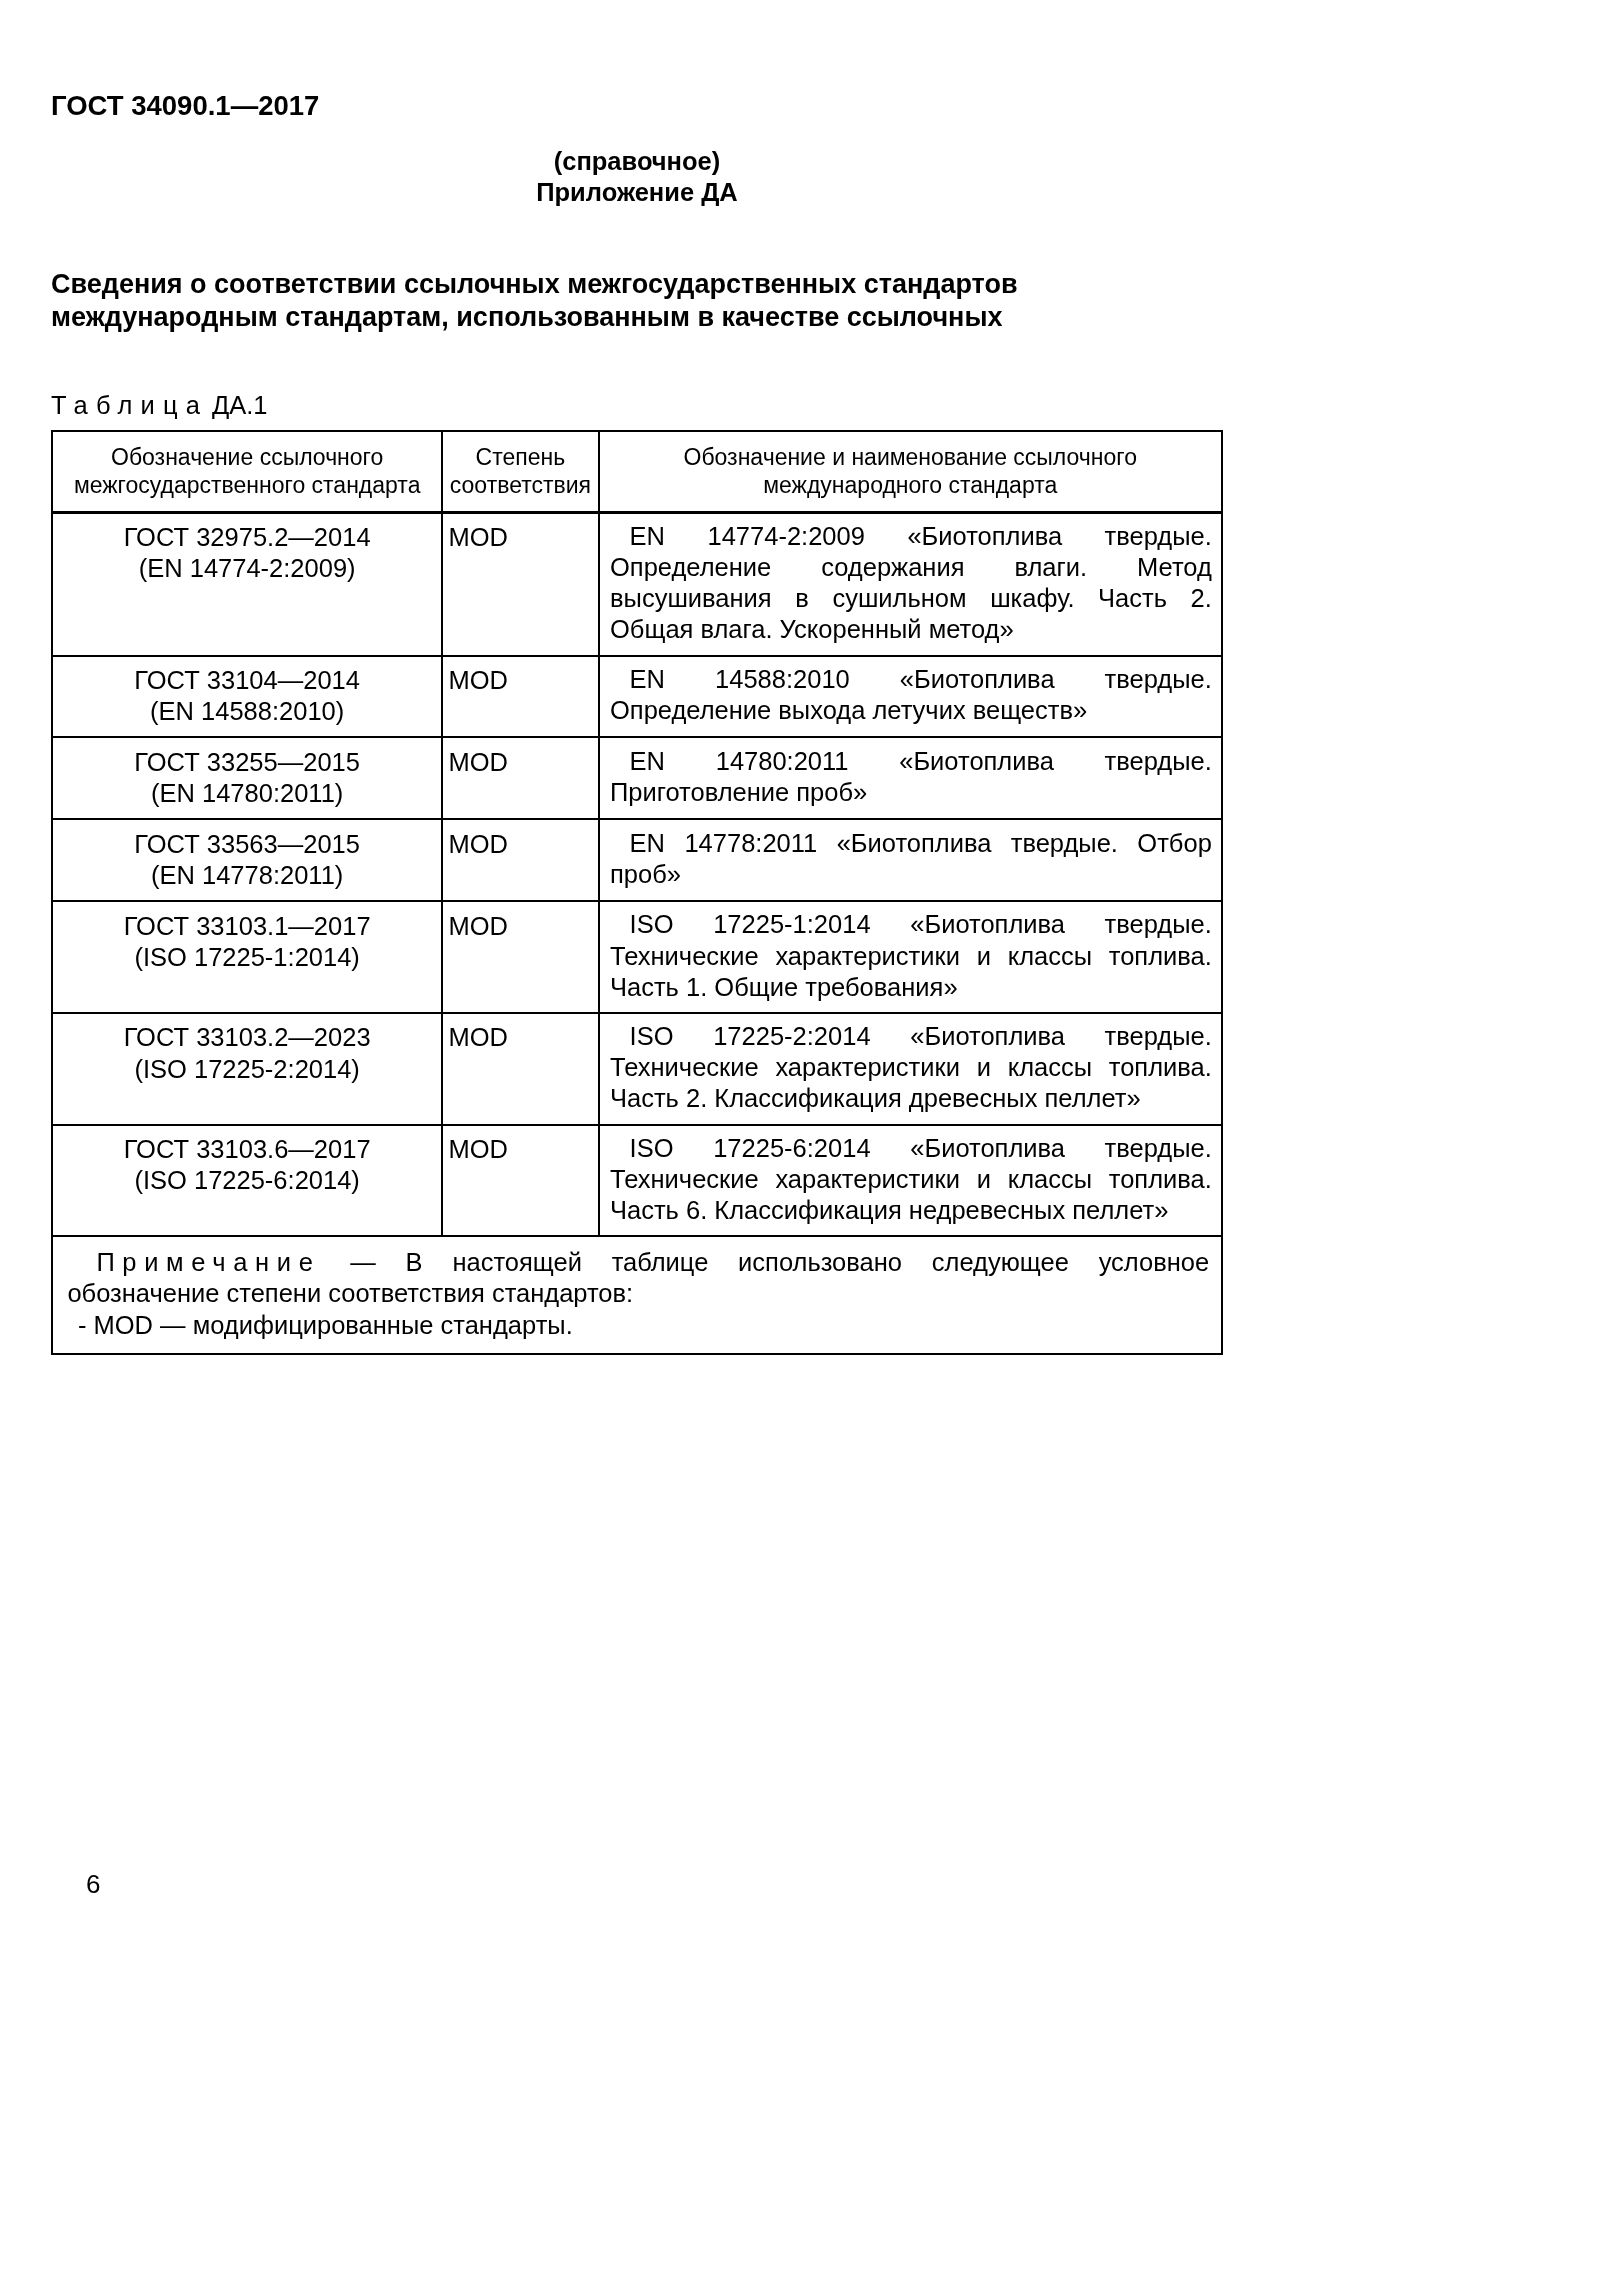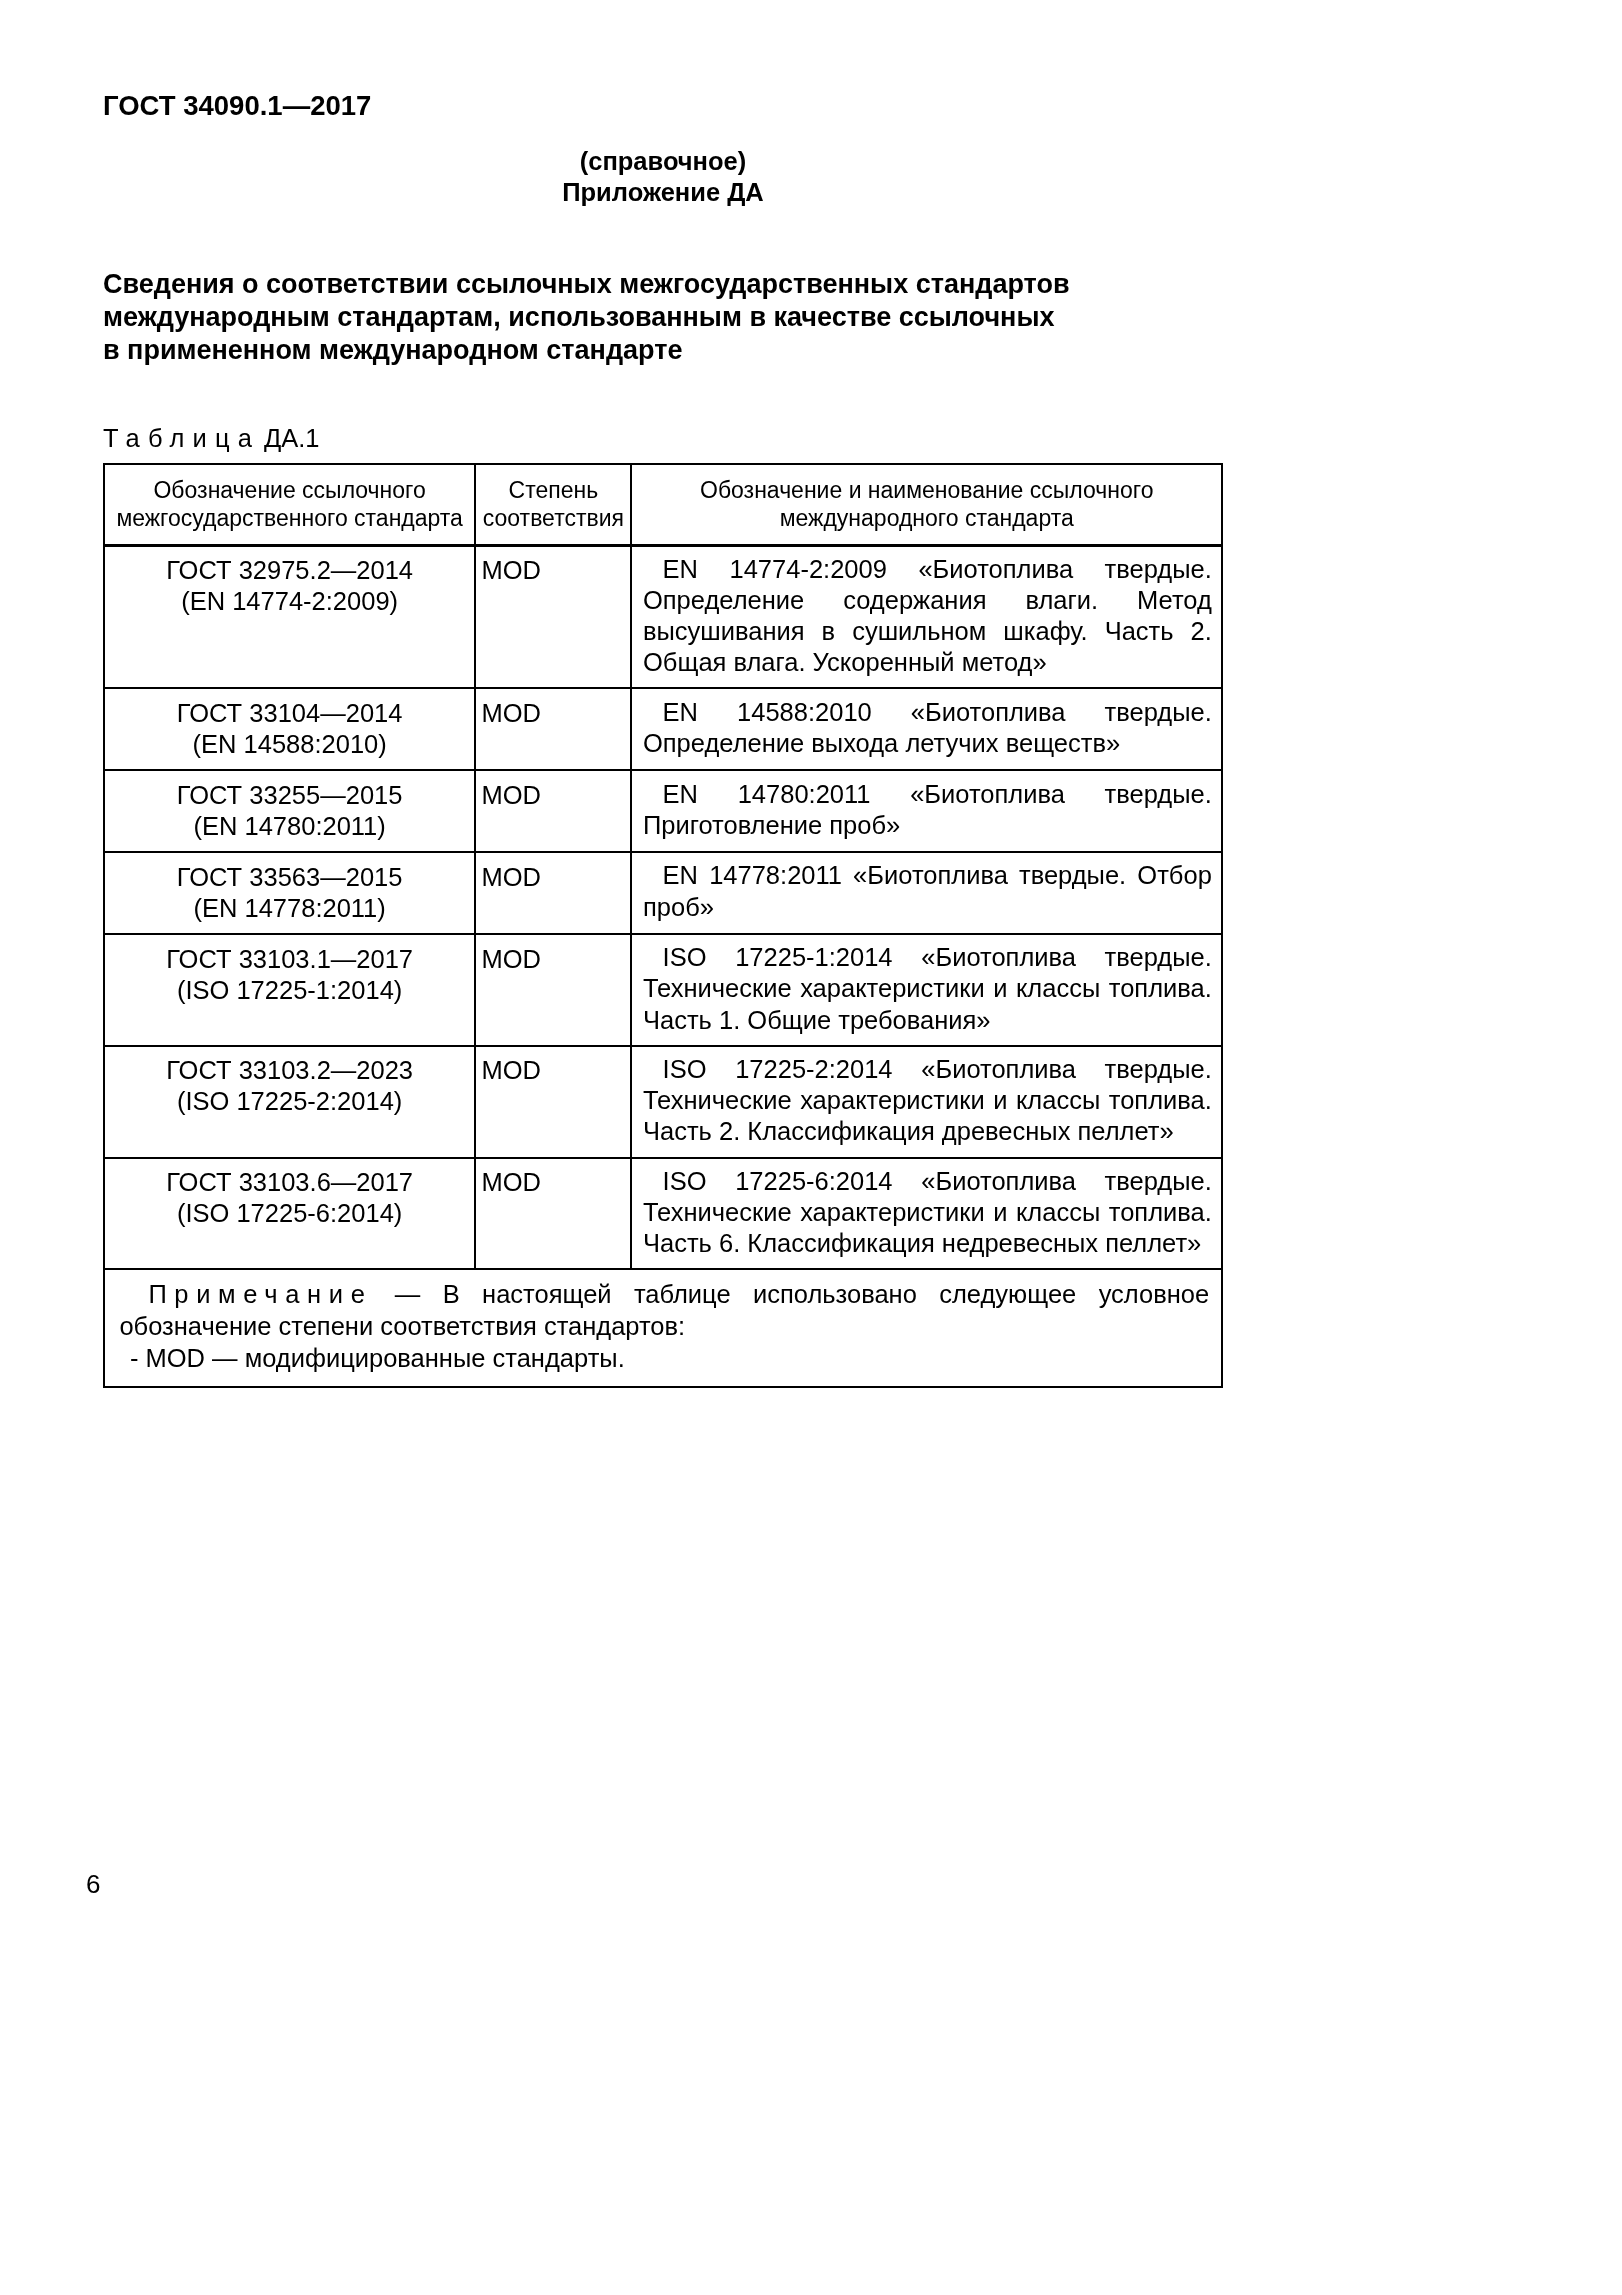--- a/index.html
+++ b/index.html
@@ -8,21 +8,21 @@
     width: 1623px;
     height: 2295px;
     font-family: "Liberation Sans", sans-serif;
     color: #000;
     position: relative;
   }
   .page {
     position: relative;
     width: 1307px;
     height: 2295px;
-    padding: 90px 84px 0 103px;
+    padding: 90px 84px 0 51px;
     overflow: hidden;
     background: #fff;
   }
   .doc-code {
     font-size: 27.5px;
     font-weight: bold;
   }
   .appendix {
     text-align: center;
     margin-top: 23.6px;
@@ -95,21 +95,20 @@
   <div class="doc-code">ГОСТ 34090.1—2017</div>
 
   <div class="appendix">
     <div>(справочное)</div>
     <div>Приложение ДА</div>
   </div>
 
   <div class="title">
     <div>Сведения о соответствии ссылочных межгосударственных стандартов</div>
     <div>международным стандартам, использованным в качестве ссылочных</div>
-    <div>в примененном международном стандарте</div>
   </div>
 
   <div class="table-label">
     <span class="spaced">Таблица</span><span class="tnum">ДА.1</span>
   </div>
 
   <table class="std">
     <colgroup>
       <col style="width:33.4%">
       <col style="width:13.2%">

